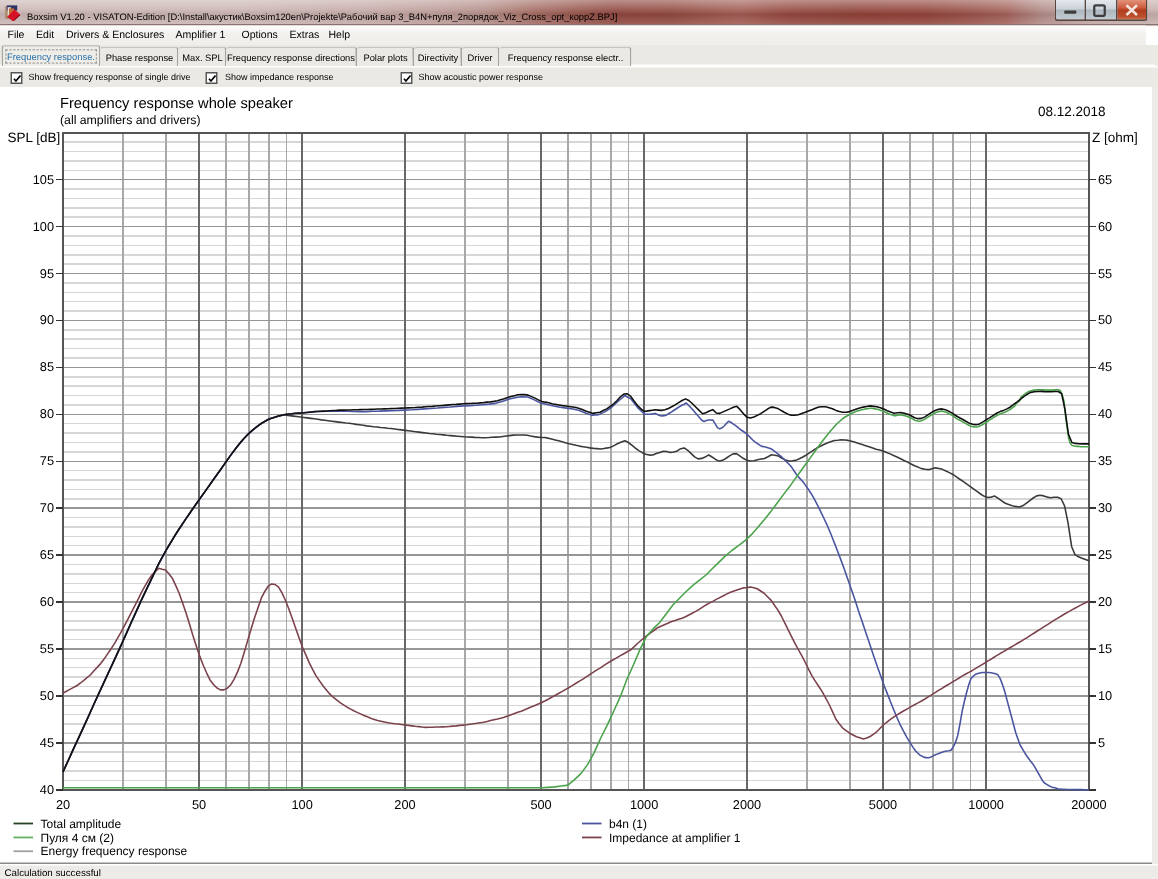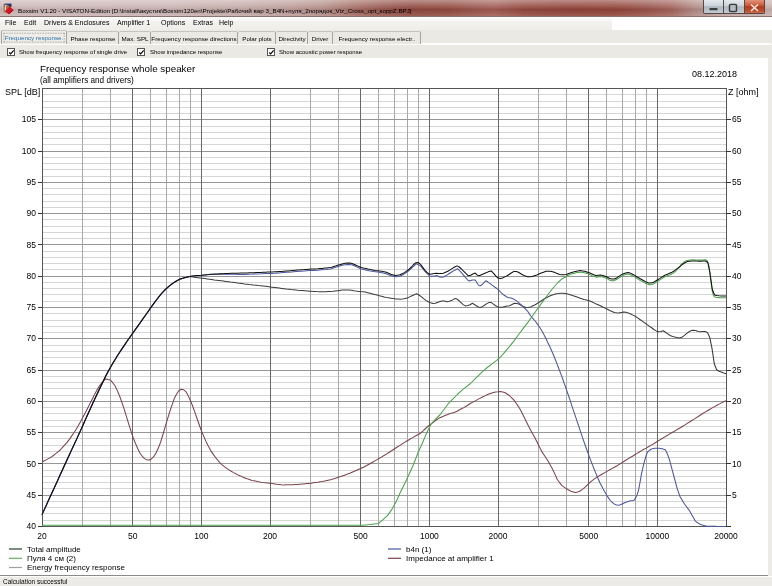--- a/index.html
+++ b/index.html
@@ -12,21 +12,21 @@
 #title-ico { position:absolute; left:3px; top:3px; width:11px; height:11px; }
 #title-txt { position:absolute; left:18px; top:1px; font-size:12.5px; color:#000;
   transform:scale(.50); transform-origin:0 50%; white-space:nowrap; top:4px; }
 .wbtn { position:absolute; top:0; height:14px; border:1px solid #564743; border-top:none; }
 #b-min { left:703px; width:21px; border-radius:0 0 0 2px;
   background:linear-gradient(180deg,#e4e9ed 0%,#ccd3d9 45%,#adb7bf 52%,#c2cbd2 100%); }
 #b-max { left:724px; width:20px; border-left:none; border-right:none;
   background:linear-gradient(180deg,#e4e9ed 0%,#ccd3d9 45%,#adb7bf 52%,#c2cbd2 100%); }
 #b-cls { left:744px; width:21px; border-radius:0 0 2px 0;
   background:linear-gradient(180deg,#e3927a 0%,#cc5c3d 40%,#b13c1e 52%,#bd4f2d 85%,#cd7350 100%); }
-#menubar { position:absolute; left:0; top:17px; width:612px; height:13px; background:linear-gradient(180deg,#fdfdfc 0%,#f2f1ee 45%,#efeeea 100%);padding-left:32px; }
+#menubar { position:absolute; left:0; top:17px; width:764px; height:13px; background:linear-gradient(180deg,#fdfdfc 0%,#f2f1ee 45%,#efeeea 100%);padding-left:32px; }
 .mi { position:absolute; top:2px; font-size:13px; transform:scale(.54); transform-origin:0 0; white-space:nowrap; color:#000; }
 #tabstrip { position:absolute; left:0; top:30px; width:772px; height:14px; background:#ebe9e3; }
 #tabstrip .base { position:absolute; left:0; bottom:0; width:770px; height:1px; background:#fff; }
 .tab { position:absolute; top:1px; height:13px; background:#ebe9e3;
   border-right:1px solid #a6a49e; border-top:1px solid #c6c4be; border-radius:2px 2px 0 0; }
 .tab.sel { top:0; height:14px; background:#efede8; border-left:1px solid #a6a49e; }
 .tab span { position:absolute; left:50%; top:3px; font-size:12px; transform:translateX(-50%) scale(.52); transform-origin:50% 0; white-space:nowrap; }
 .tab.sel span { color:#2a71a8; outline:1px dashed #777; outline-offset:1.5px; }
 #checkrow { position:absolute; left:0; top:44px; width:772px; height:14px; background:#ebe9e3; border-top:1px solid #fdfdfb; }
 .cb { position:absolute; top:2.5px; width:8px; height:8px; background:#fff; border:1px solid #555; }

